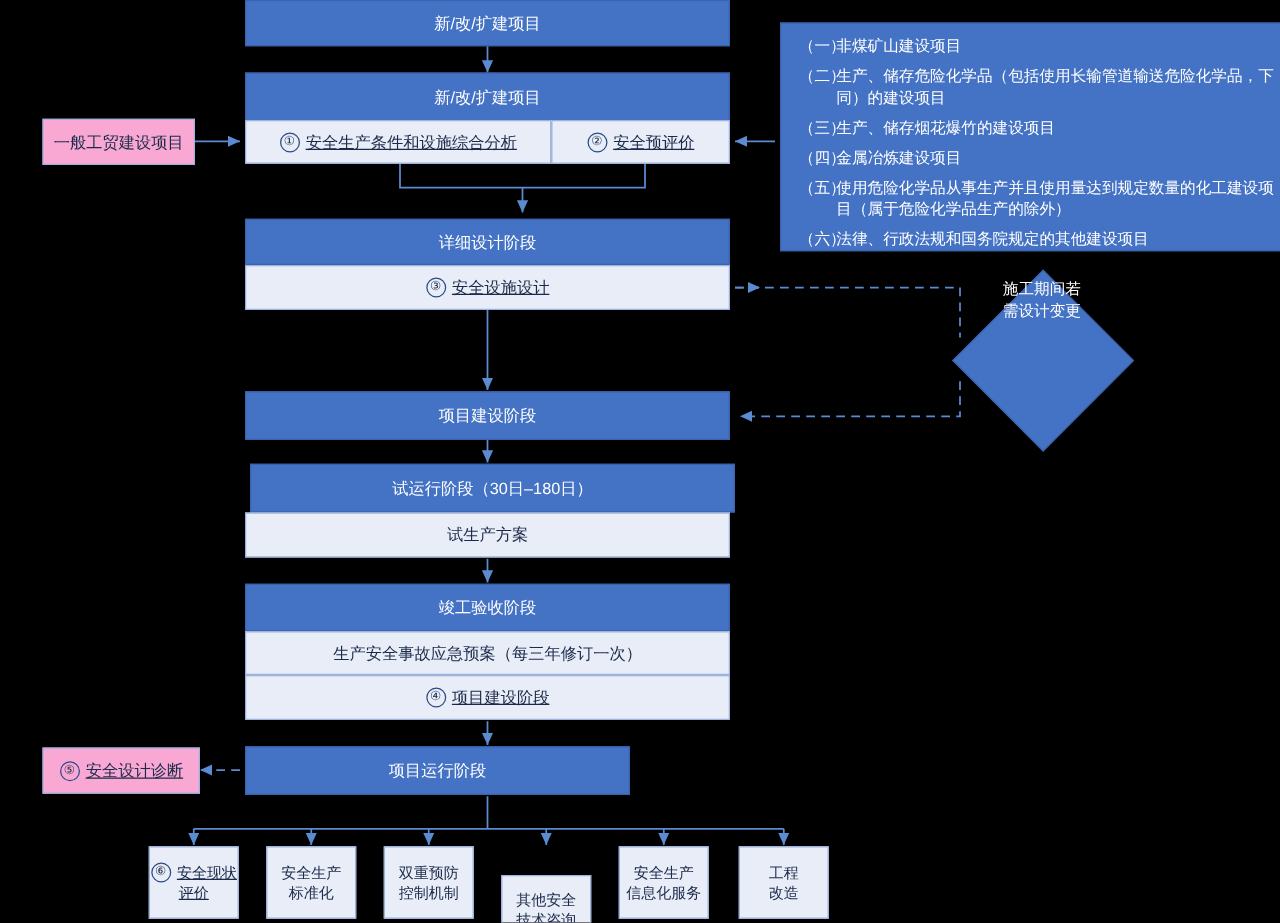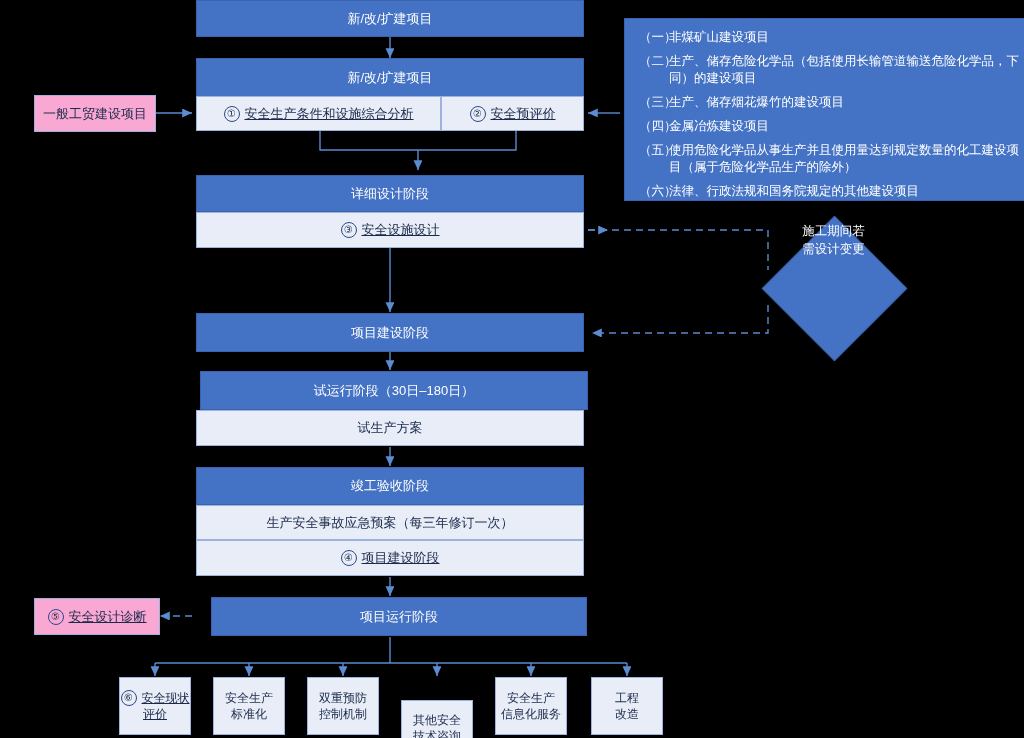--- a/index.html
+++ b/index.html
@@ -117,21 +117,21 @@
   <div class="node hdr" style="left:180px;top:371px;width:388px;height:39px;">试运行阶段（30日–180日）</div>
   <div class="node sub" style="left:176px;top:410px;width:388px;height:36px;">试生产方案</div>
 
   <div class="node hdr" style="left:176px;top:467px;width:388px;height:38px;">竣工验收阶段</div>
   <div class="node sub" style="left:176px;top:505px;width:388px;height:35px;">生产安全事故应急预案（每三年修订一次）</div>
   <div class="node sub" style="left:176px;top:540px;width:388px;height:36px;">
     <span class="circ">④</span>
     <u>项目建设阶段</u>
   </div>
 
-  <div class="node hdr" style="left:191px;top:597px;width:376px;height:39px;">项目运行阶段</div>
+  <div class="node hdr" style="left:176px;top:597px;width:308px;height:39px;">项目运行阶段</div>
 
   <div class="node leftbox" style="left:14px;top:598px;width:126px;height:37px;">
     <span class="circ">⑤</span>
     <u>安全设计诊断</u>
   </div>
 
   <div class="legend">
     <div class="li">
       <div class="mk">（一）</div>
       <div class="tx">非煤矿山建设项目</div>

